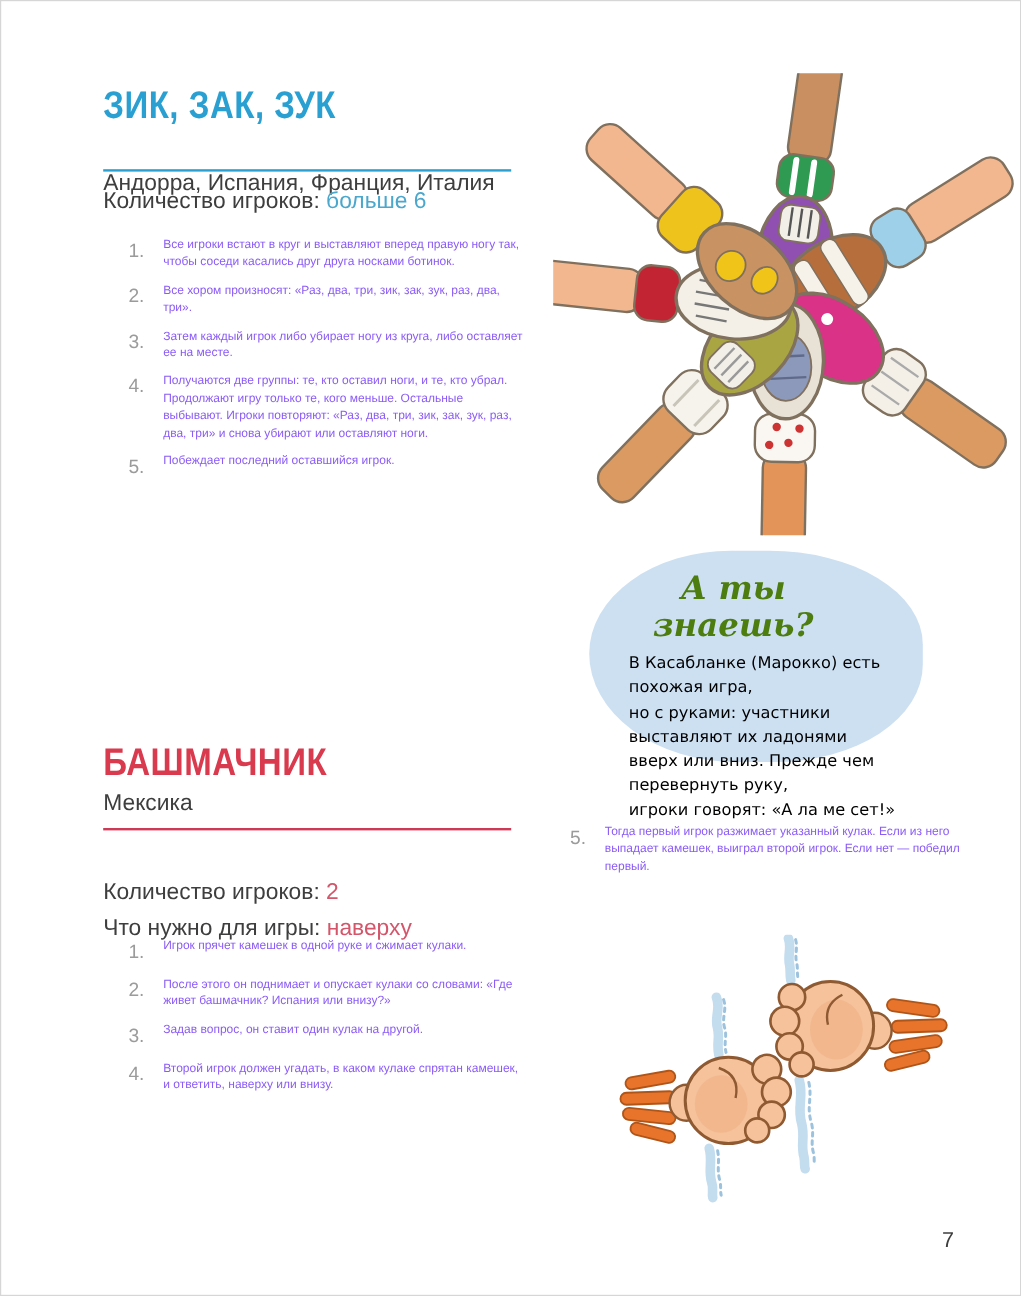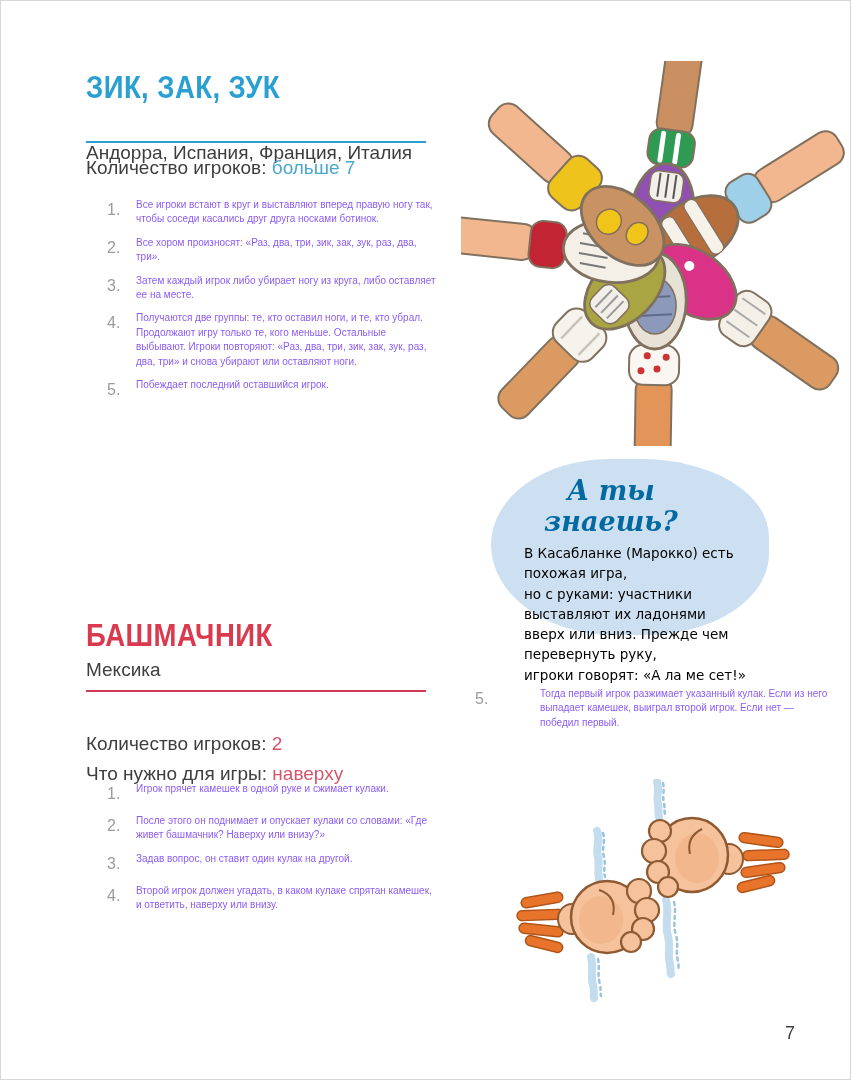--- a/index.html
+++ b/index.html
@@ -25,41 +25,41 @@
   .steps{list-style:none;margin:0;padding:0;}
   .step{display:flex;margin-bottom:9px;}
   .step-num{width:22px;flex:0 0 22px;color:#9b9b9b;font-size:16px;line-height:1.44;margin-right:7px;text-align:left;}
   .step-text{font-size:10px;line-height:1.44;color:#8b5cf6;width:300px;}
   .bubble{
     background:#cde0f2;width:278px;height:176px;
     border-radius:48% 52% 50% 50% / 55% 50% 52% 58%;
   }
   .bubble-title{
     font-family:"DejaVu Serif",serif;font-style:italic;font-weight:700;
-    font-size:27px;color:#0369a1;text-align:center;
+    font-size:27px;color:#4d7c0f;text-align:center;
     padding:16px 48px 6px 10px;box-sizing:border-box;
   }
   .bubble-text{
     font-family:"DejaVu Sans",sans-serif;font-size:13.5px;line-height:1.5;
     color:#000000;padding:0 14px 0 33px;
   }
   .page-number{font-size:18px;color:#3e3e3e;}
   svg{display:block;}
 </style>
 </head>
 <body>
 
 <div class="page">
 
   <div class="abs game-title blue" style="left:85px;top:68px;">ЗИК, ЗАК, ЗУК</div>
   <div class="abs countries" style="left:85px;top:110px;margin-top:31px;">Андорра, Испания, Франция, Италия</div>
   <div class="abs rule blue" style="left:85px;top:140px;width:340px;"></div>
   <div class="abs meta-line" style="left:85px;top:152px;">
     <span>Количество игроков:</span>
-    <span class="meta-value blue">больше 7</span>
+    <span class="meta-value blue">больше 6</span>
   </div>
 
   <ol class="abs steps" style="left:106px;top:197px;width:336px;">
 
       <li class="step">
         <span class="step-num">1.</span>
         <span class="step-text">Все игроки встают в круг и выставляют вперед правую ногу так, чтобы соседи касались друг друга носками ботинок.</span>
       </li>
 
       <li class="step">
@@ -99,37 +99,37 @@
 
   <ol class="abs steps" style="left:106px;top:781px;width:336px;">
 
       <li class="step">
         <span class="step-num">1.</span>
         <span class="step-text">Игрок прячет камешек в одной руке и сжимает кулаки.</span>
       </li>
 
       <li class="step">
         <span class="step-num">2.</span>
-        <span class="step-text">После этого он поднимает и опускает кулаки со словами: «Где живет башмачник? Наверху или внизу?»</span>
+        <span class="step-text">После этого он поднимает и опускает кулаки со словами: «Где живет башмачник? Испания или внизу?»</span>
       </li>
 
       <li class="step">
         <span class="step-num">3.</span>
         <span class="step-text">Задав вопрос, он ставит один кулак на другой.</span>
       </li>
 
       <li class="step">
         <span class="step-num">4.</span>
         <span class="step-text">Второй игрок должен угадать, в каком кулаке спрятан камешек, и ответить, наверху или внизу.</span>
       </li>
     </ol>
 
   <div class="abs step" style="left:474px;top:686px;width:360px;">
     <span class="step-num">5.</span>
-    <span class="step-text" style="width:328px;margin-left:36px;">Тогда первый игрок разжимает указанный кулак. Если из него выпадает камешек, выиграл второй игрок. Если нет — победил первый.</span>
+    <span class="step-text" style="width:328px;">Тогда первый игрок разжимает указанный кулак. Если из него выпадает камешек, выиграл второй игрок. Если нет — победил первый.</span>
   </div>
 
   <svg class="abs" style="left:460px;top:60px;" width="385" height="385" viewBox="0 0 385 385" aria-hidden="true">
 
     <g transform="rotate(-82 195 195)" stroke="#80705e">
       <rect x="316" y="177" width="95" height="36" rx="13" fill="#c98f60" stroke-width="2"></rect>
       <rect x="286" y="172" width="36" height="46" rx="12" fill="#2f9a52" stroke-width="2"></rect>
       <rect x="288" y="183" width="32" height="5" rx="2.5" fill="#fff" stroke="none"></rect>
       <rect x="288" y="198" width="32" height="5" rx="2.5" fill="#fff" stroke="none"></rect>
       <ellipse cx="240" cy="195" rx="48" ry="31" fill="#9050b2" stroke-width="2.8"></ellipse>

